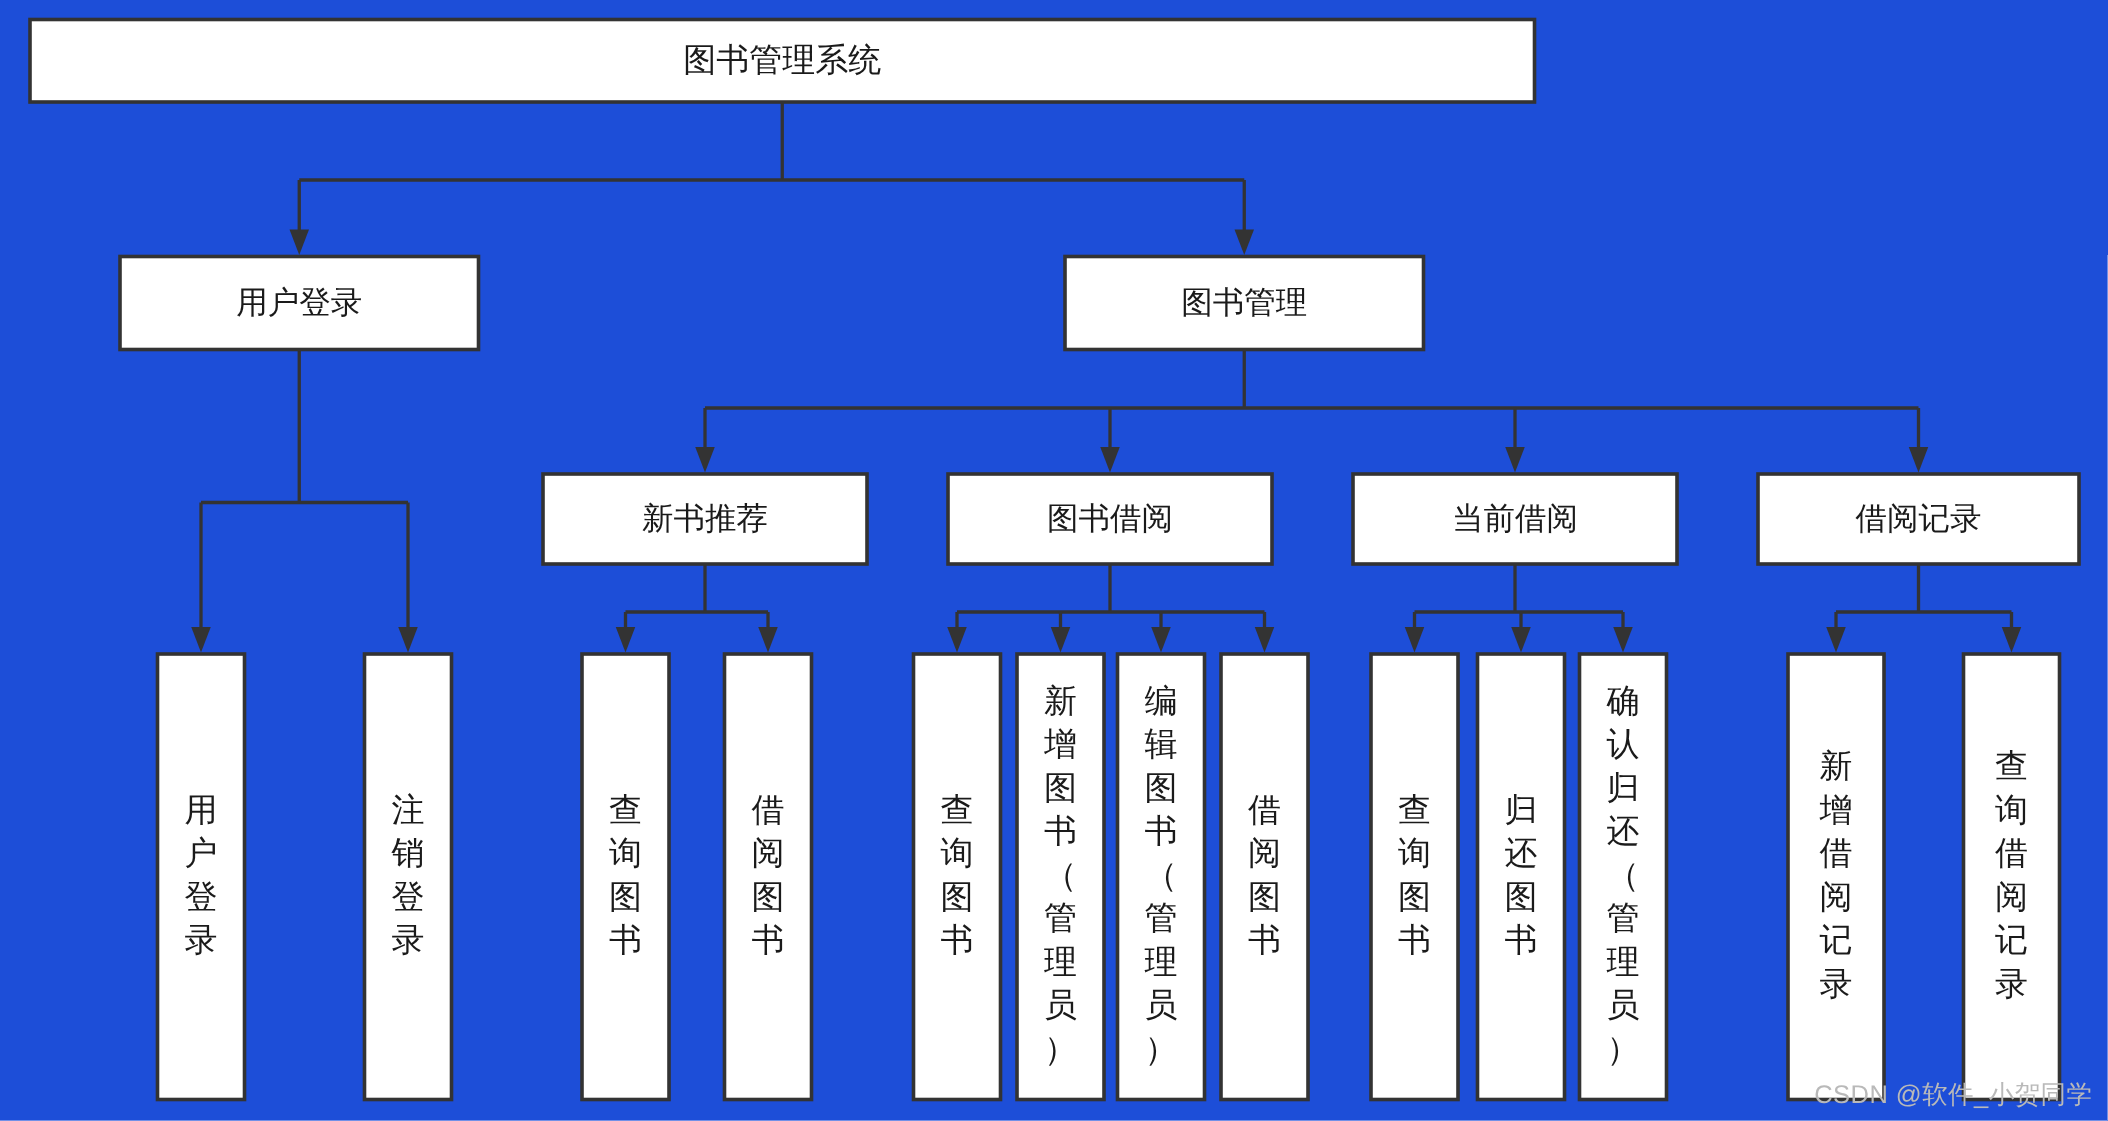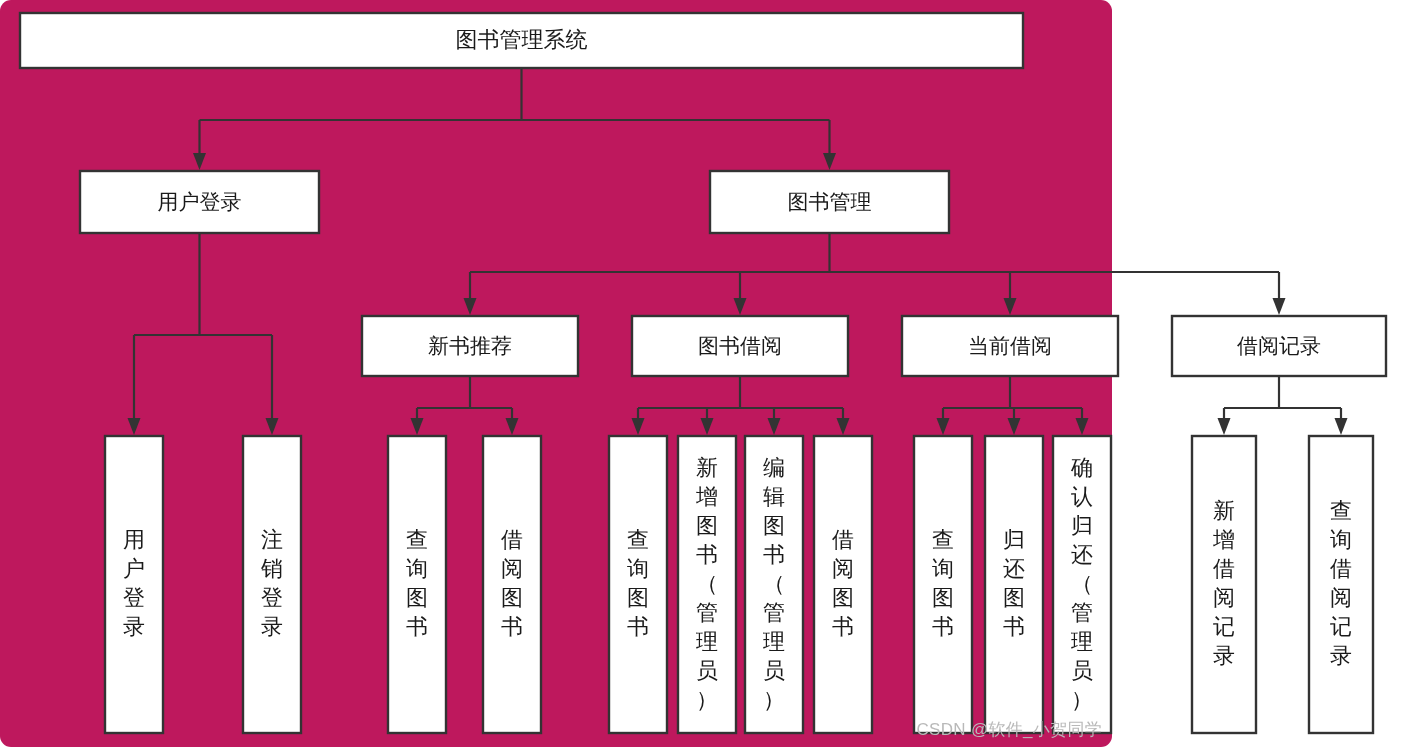--- a/index.html
+++ b/index.html
@@ -9,24 +9,23 @@
     background: #ffffff;
   }
   body {
     width: 1405px;
     height: 747px;
     font-family: "Liberation Sans", "DejaVu Sans", sans-serif;
     overflow: hidden;
   }
   #diagram-root {
     position: relative;
-    width: 1112px;
+    width: 1405px;
     height: 747px;
-    background: #be185d;
-    border-radius: 11px;
+    background: #1d4ed8;
   }
   svg.diagram-canvas {
     position: absolute;
     left: 0;
     top: 0;
     width: 1405px;
     height: 747px;
     display: block;
   }
   .node-box {

